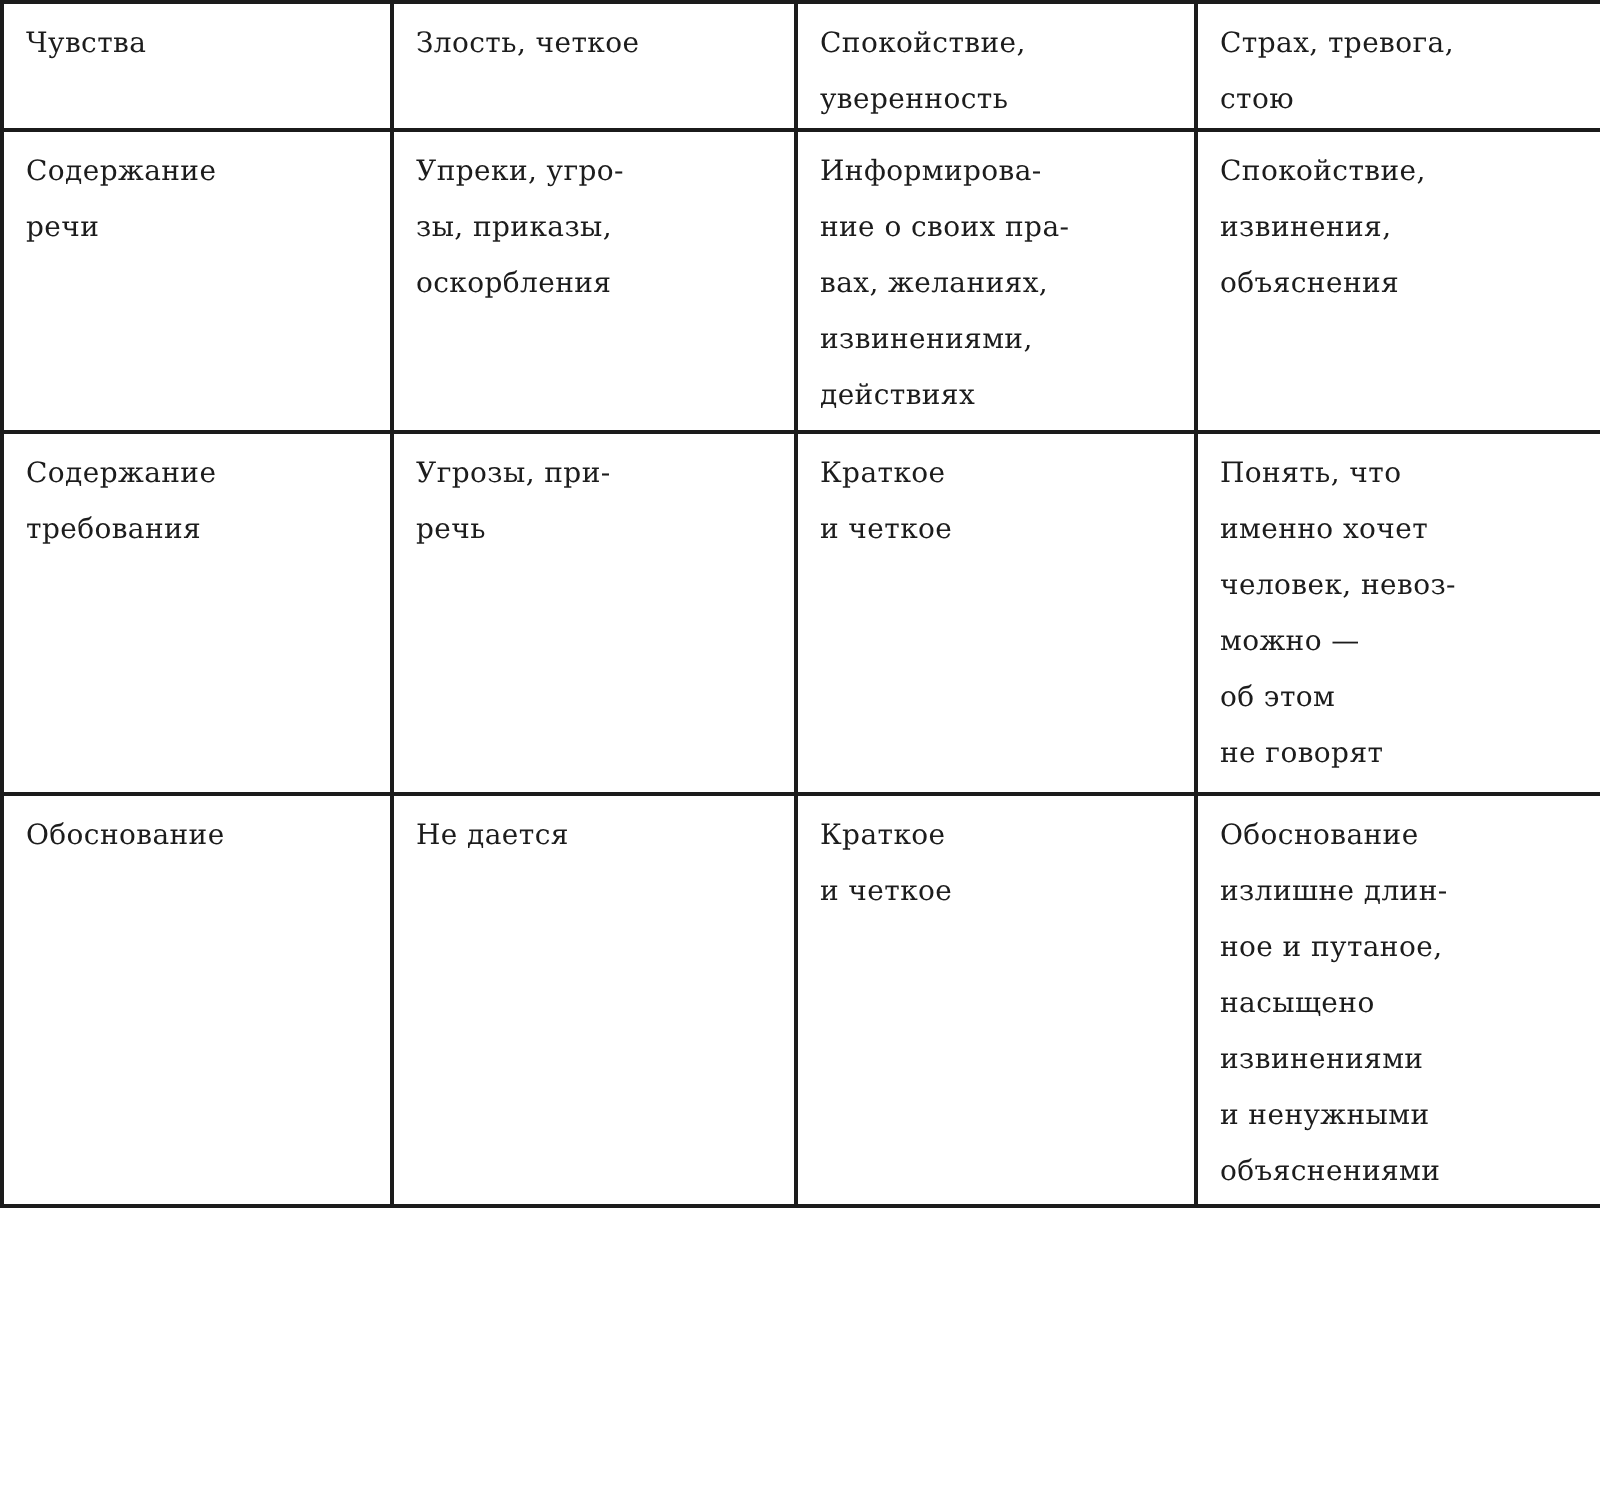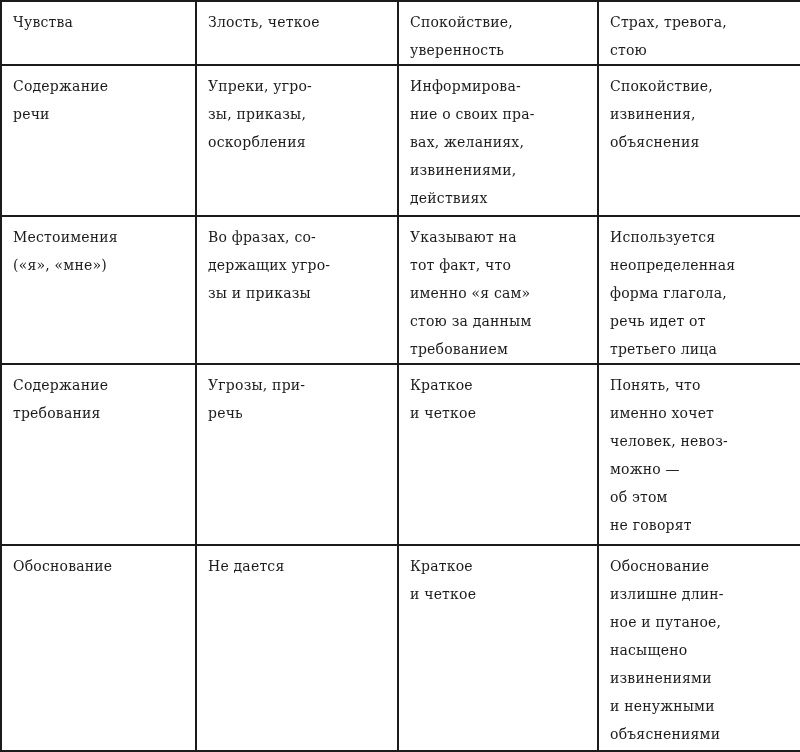--- a/index.html
+++ b/index.html
@@ -63,37 +63,20 @@
 оскорбления</td>
       <td>Информирова-
 ние о своих пра-
 вах, желаниях,
 извинениями,
 действиях</td>
       <td>Спокойствие,
 извинения,
 объяснения</td>
     </tr>
-    <tr class="r2">
-      <td>Местоимения
-(«я», «мне»)</td>
-      <td>Во фразах, со-
-держащих угро-
-зы и приказы</td>
-      <td>Указывают на
-тот факт, что
-именно «я сам»
-стою за данным
-требованием</td>
-      <td>Используется
-неопределенная
-форма глагола,
-речь идет от
-третьего лица</td>
-    </tr>
     <tr class="r3">
       <td>Содержание
 требования</td>
       <td>Угрозы, при-
 речь</td>
       <td>Краткое
 и четкое</td>
       <td>Понять, что
 именно хочет
 человек, невоз-

